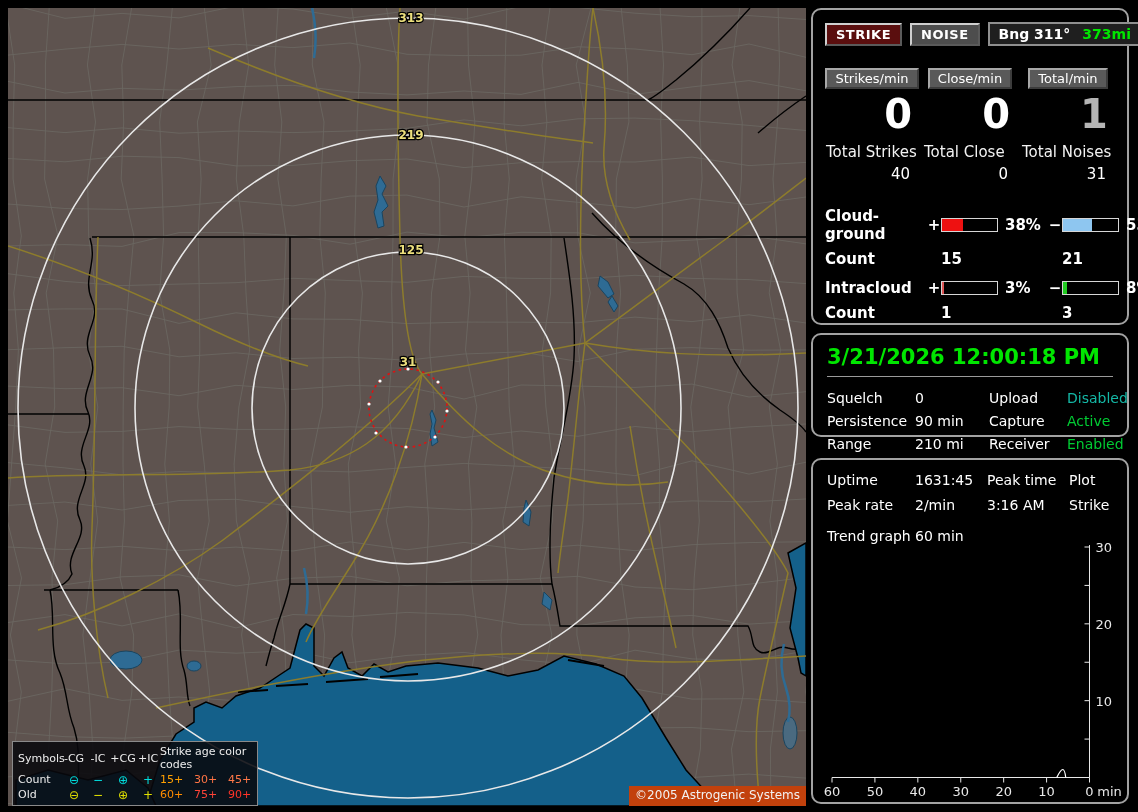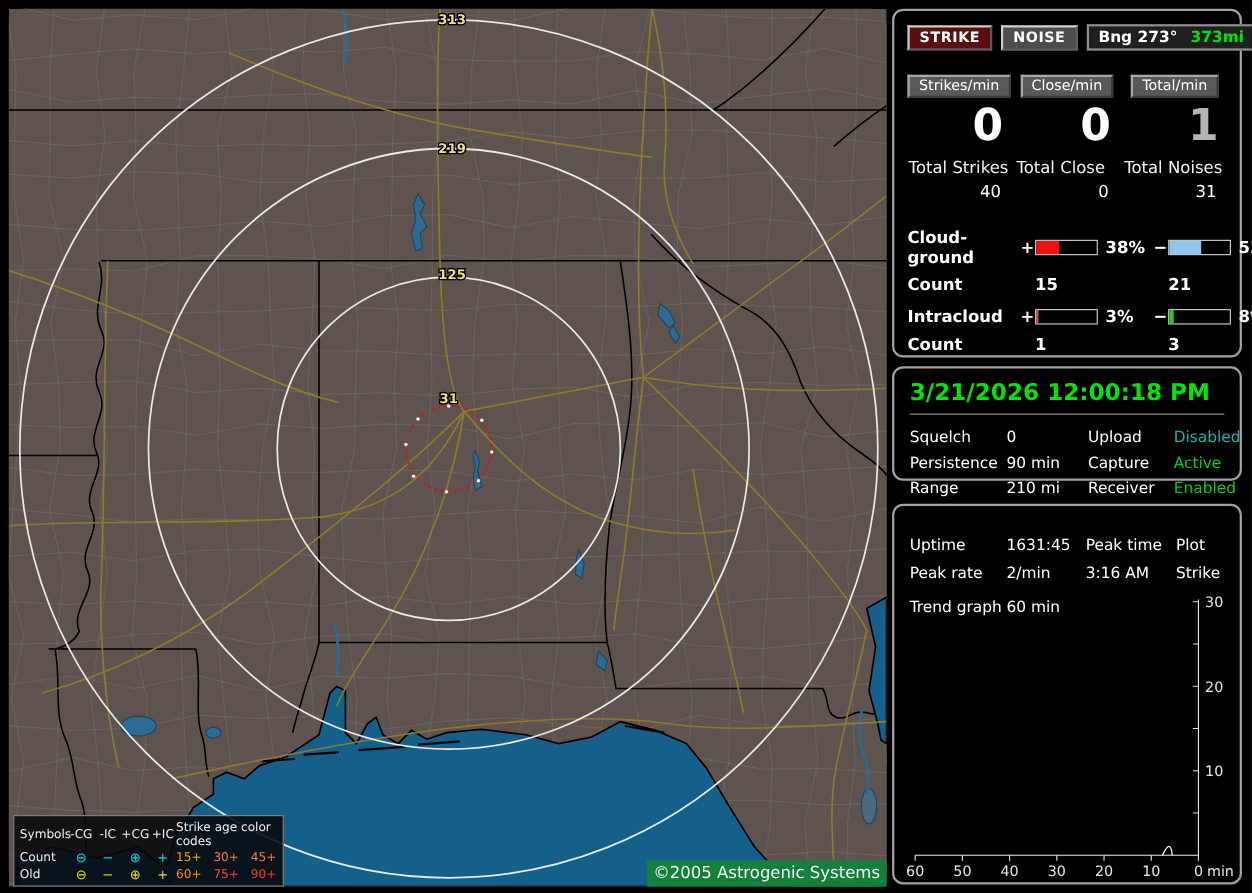--- a/index.html
+++ b/index.html
@@ -14,29 +14,29 @@
   .ring-lbl{font:bold 12px "DejaVu Sans",sans-serif;paint-order:stroke;stroke:#000;stroke-width:2.5px;}
   .legend{
     position:absolute;left:4px;bottom:0;width:246px;box-sizing:border-box;
     background:rgba(8,8,12,0.88);border:1px solid #8a8a8a;
     font-size:11px;line-height:13px;color:#ececec;padding:3px 3px 4px 5px;
   }
   .legend-grid{display:grid;grid-template-columns:44px 24px 24px 26px 24px 34px 34px 30px;row-gap:2px;align-items:center;}
   .lg-c{text-align:center;}
   .lg-age-hdr{grid-column:6/9;}
   .lg-glyph{text-align:center;font-size:12px;line-height:12px;}
-  .copyright{position:absolute;right:0;bottom:0;background:#15803d;color:#f2f2f2;font-size:15px;padding:2px 6px 4px;}
+  .copyright{position:absolute;right:0;bottom:0;background:#c2410c;color:#f2f2f2;font-size:12px;padding:2px 6px 4px;}
   
   .panel{
     position:absolute;left:811px;width:318px;box-sizing:border-box;background:#000;
     border:2px solid #a2a2a2;border-radius:10px;
   }
   #panel-counters{top:8px;height:317px;}
   #panel-status{top:333px;height:104px;padding:10px 14px;}
-  #panel-stats{top:458px;height:346px;padding:28px 14px;}
+  #panel-stats{top:458px;height:346px;padding:12px 14px;}
   .toolbar{display:flex;align-items:center;padding:12px 12px 0 12px;gap:8px;}
   .chip{font-weight:bold;font-size:13px;padding:2px 9px;letter-spacing:0.5px;}
   .chip-strike{background:#5a0e0e;border:2px solid;border-color:#cfcfcf #5a5a5a #5a5a5a #cfcfcf;}
   .chip-noise{background:#4d4d4d;border:2px solid;border-color:#cfcfcf #5a5a5a #5a5a5a #cfcfcf;}
   .bng{margin-left:auto;background:#1f1f1f;border:2px solid #8f8f8f;padding:2px 9px;font-weight:bold;font-size:14px;white-space:nowrap;}
   .bng-dist{color:#00e600;margin-left:12px;}
   .counter-row{display:flex;padding:0 10px;margin-top:22px;}
   .counter-col{width:33.33%;padding:0 3px;box-sizing:border-box;display:flex;flex-direction:column;}
   .hdr-chip{align-self:center;background:#595959;border:2px solid;border-color:#a8a8a8 #3c3c3c #3c3c3c #a8a8a8;font-size:13px;padding:1px 8px;white-space:nowrap;}
   .big-rate{font-size:40px;font-weight:bold;text-align:right;line-height:1;margin-top:5px;padding-right:6px;}
@@ -191,21 +191,21 @@
     </div>
   </div>
 
   <div class="copyright">©2005 Astrogenic Systems</div>
 </div>
 
 <div class="panel" id="panel-counters">
   <div class="toolbar">
     <span class="chip chip-strike">STRIKE</span>
     <span class="chip chip-noise">NOISE</span>
-    <span class="bng"><span>Bng 273°</span><span class="bng-dist">373mi</span></span>
+    <span class="bng"><span>Bng 311°</span><span class="bng-dist">373mi</span></span>
   </div>
   <div class="counter-row">
     <div class="counter-col">
       <span class="hdr-chip">Strikes/min</span>
       <div class="big-rate" style="color: rgb(255, 255, 255);">0</div>
       <div class="total-label">Total Strikes</div>
       <div class="total-value">40</div>
     </div>
     <div class="counter-col">
       <span class="hdr-chip">Close/min</span>

